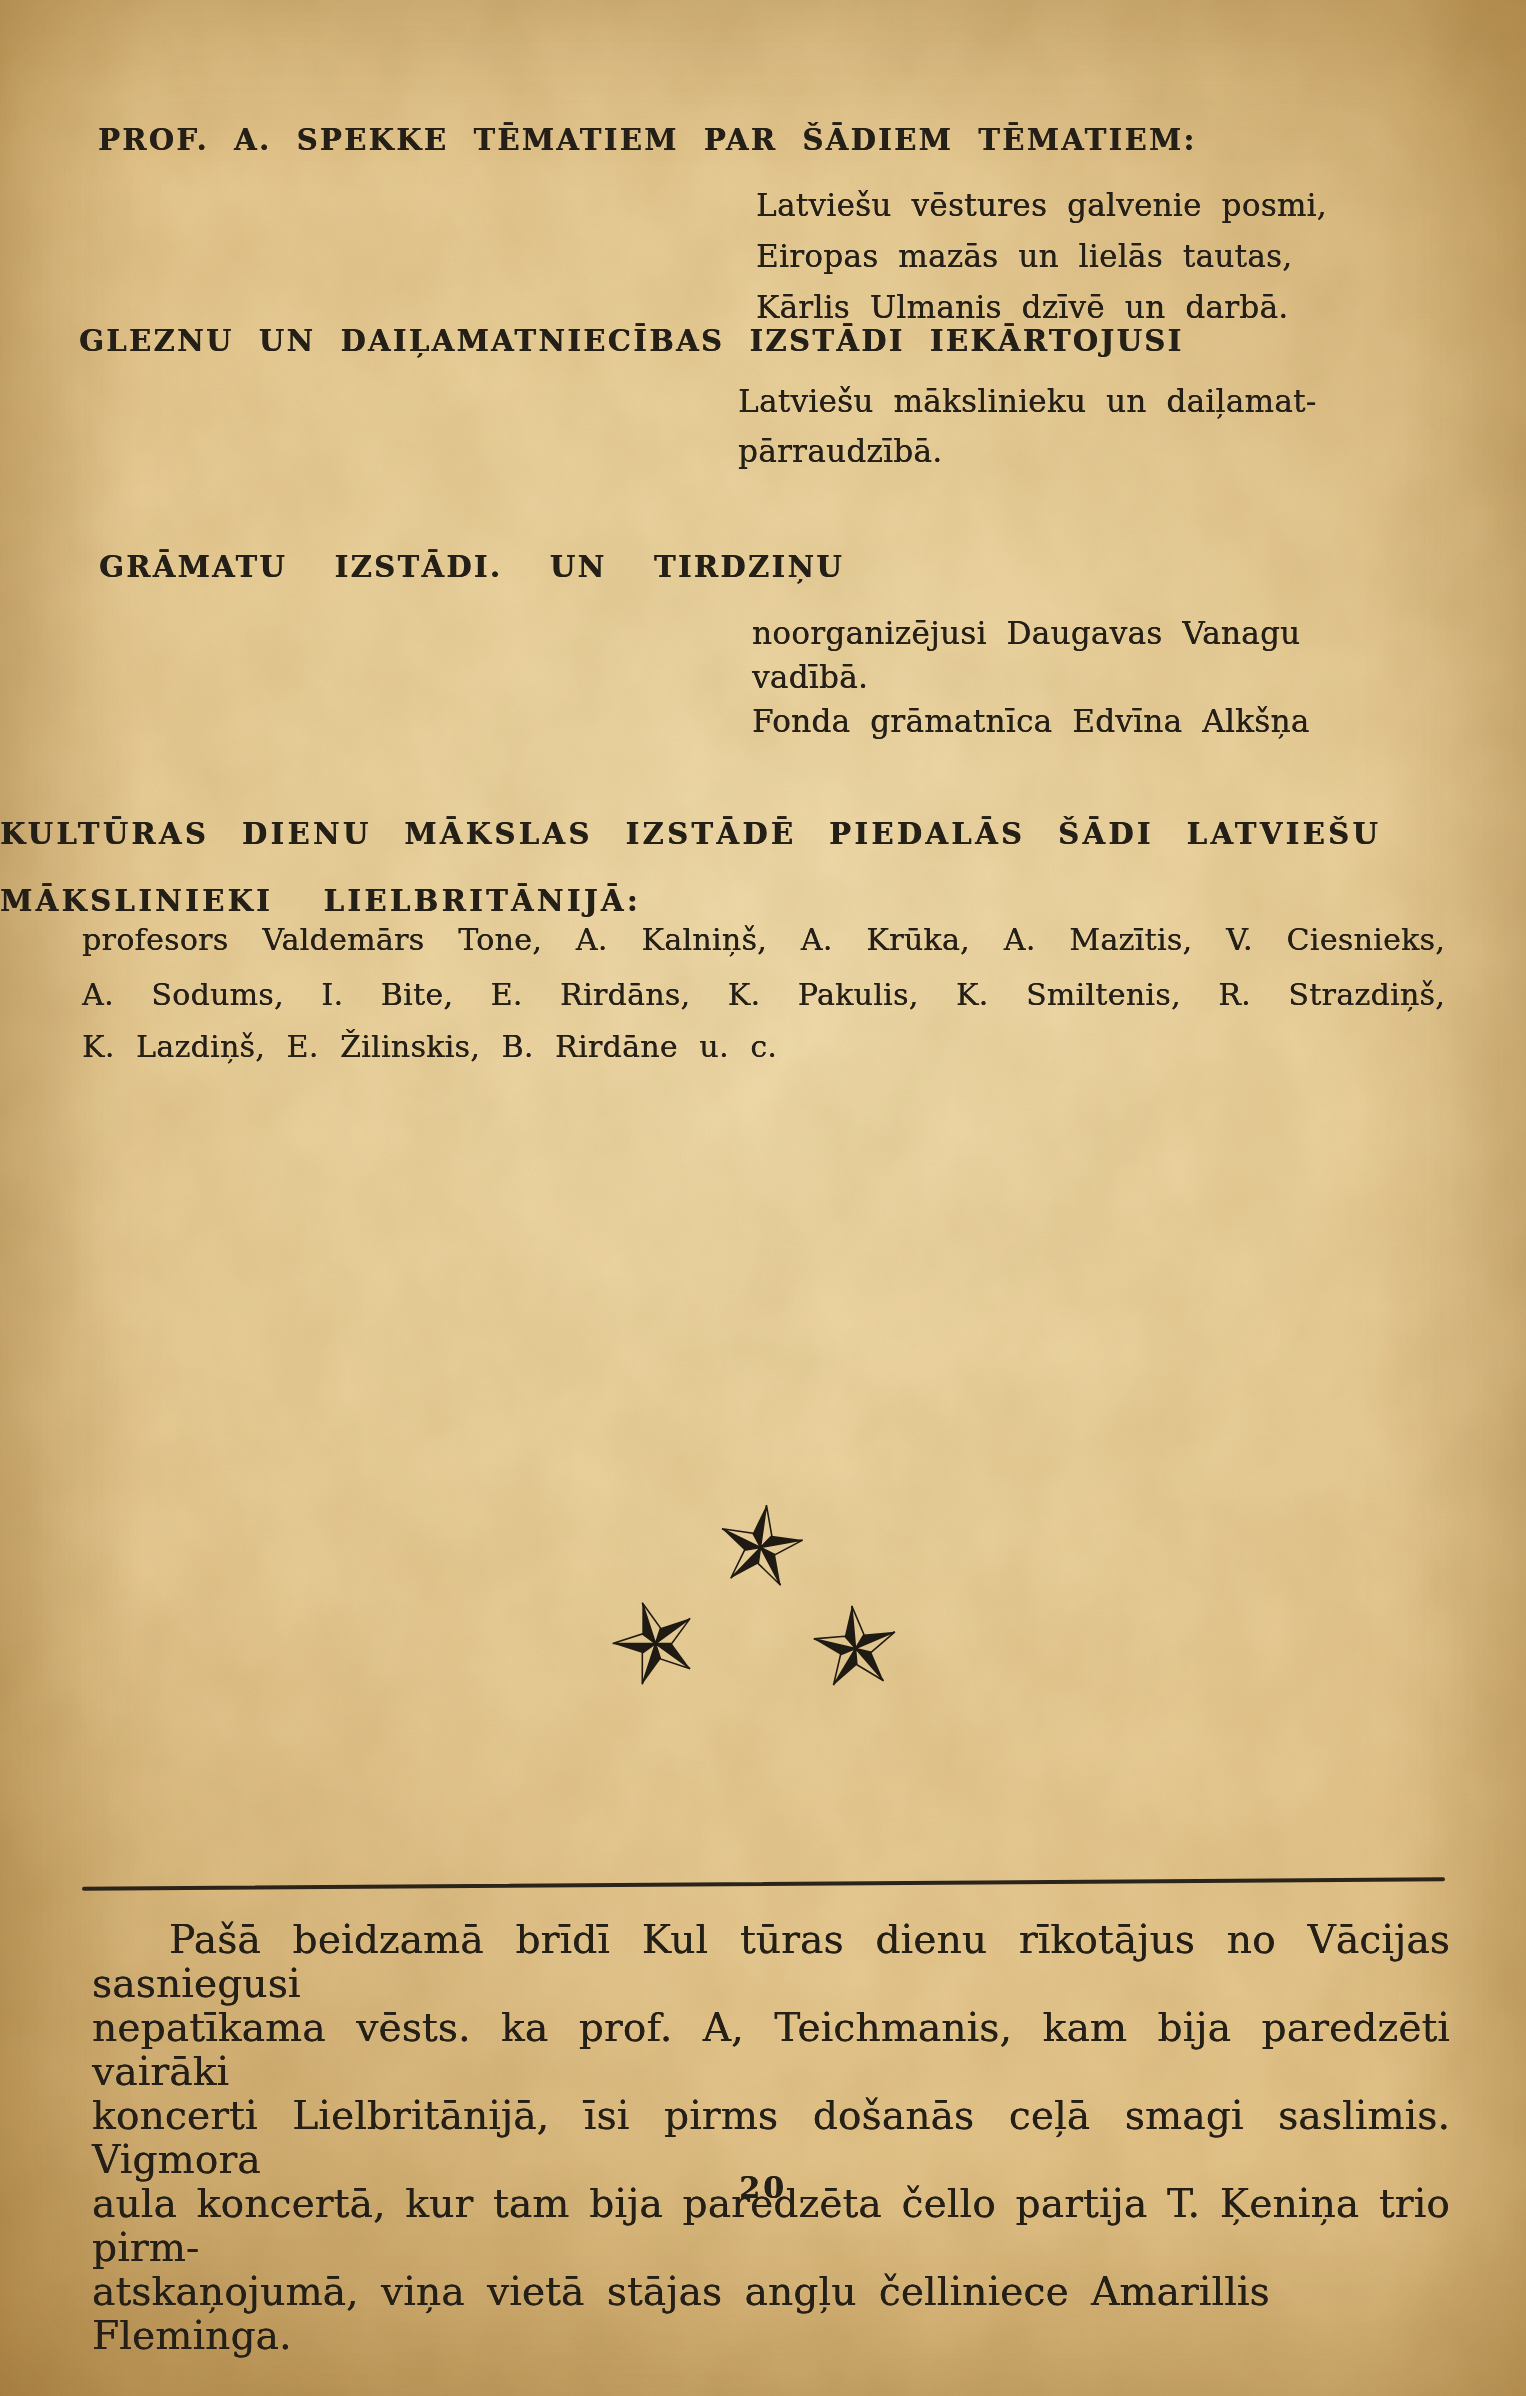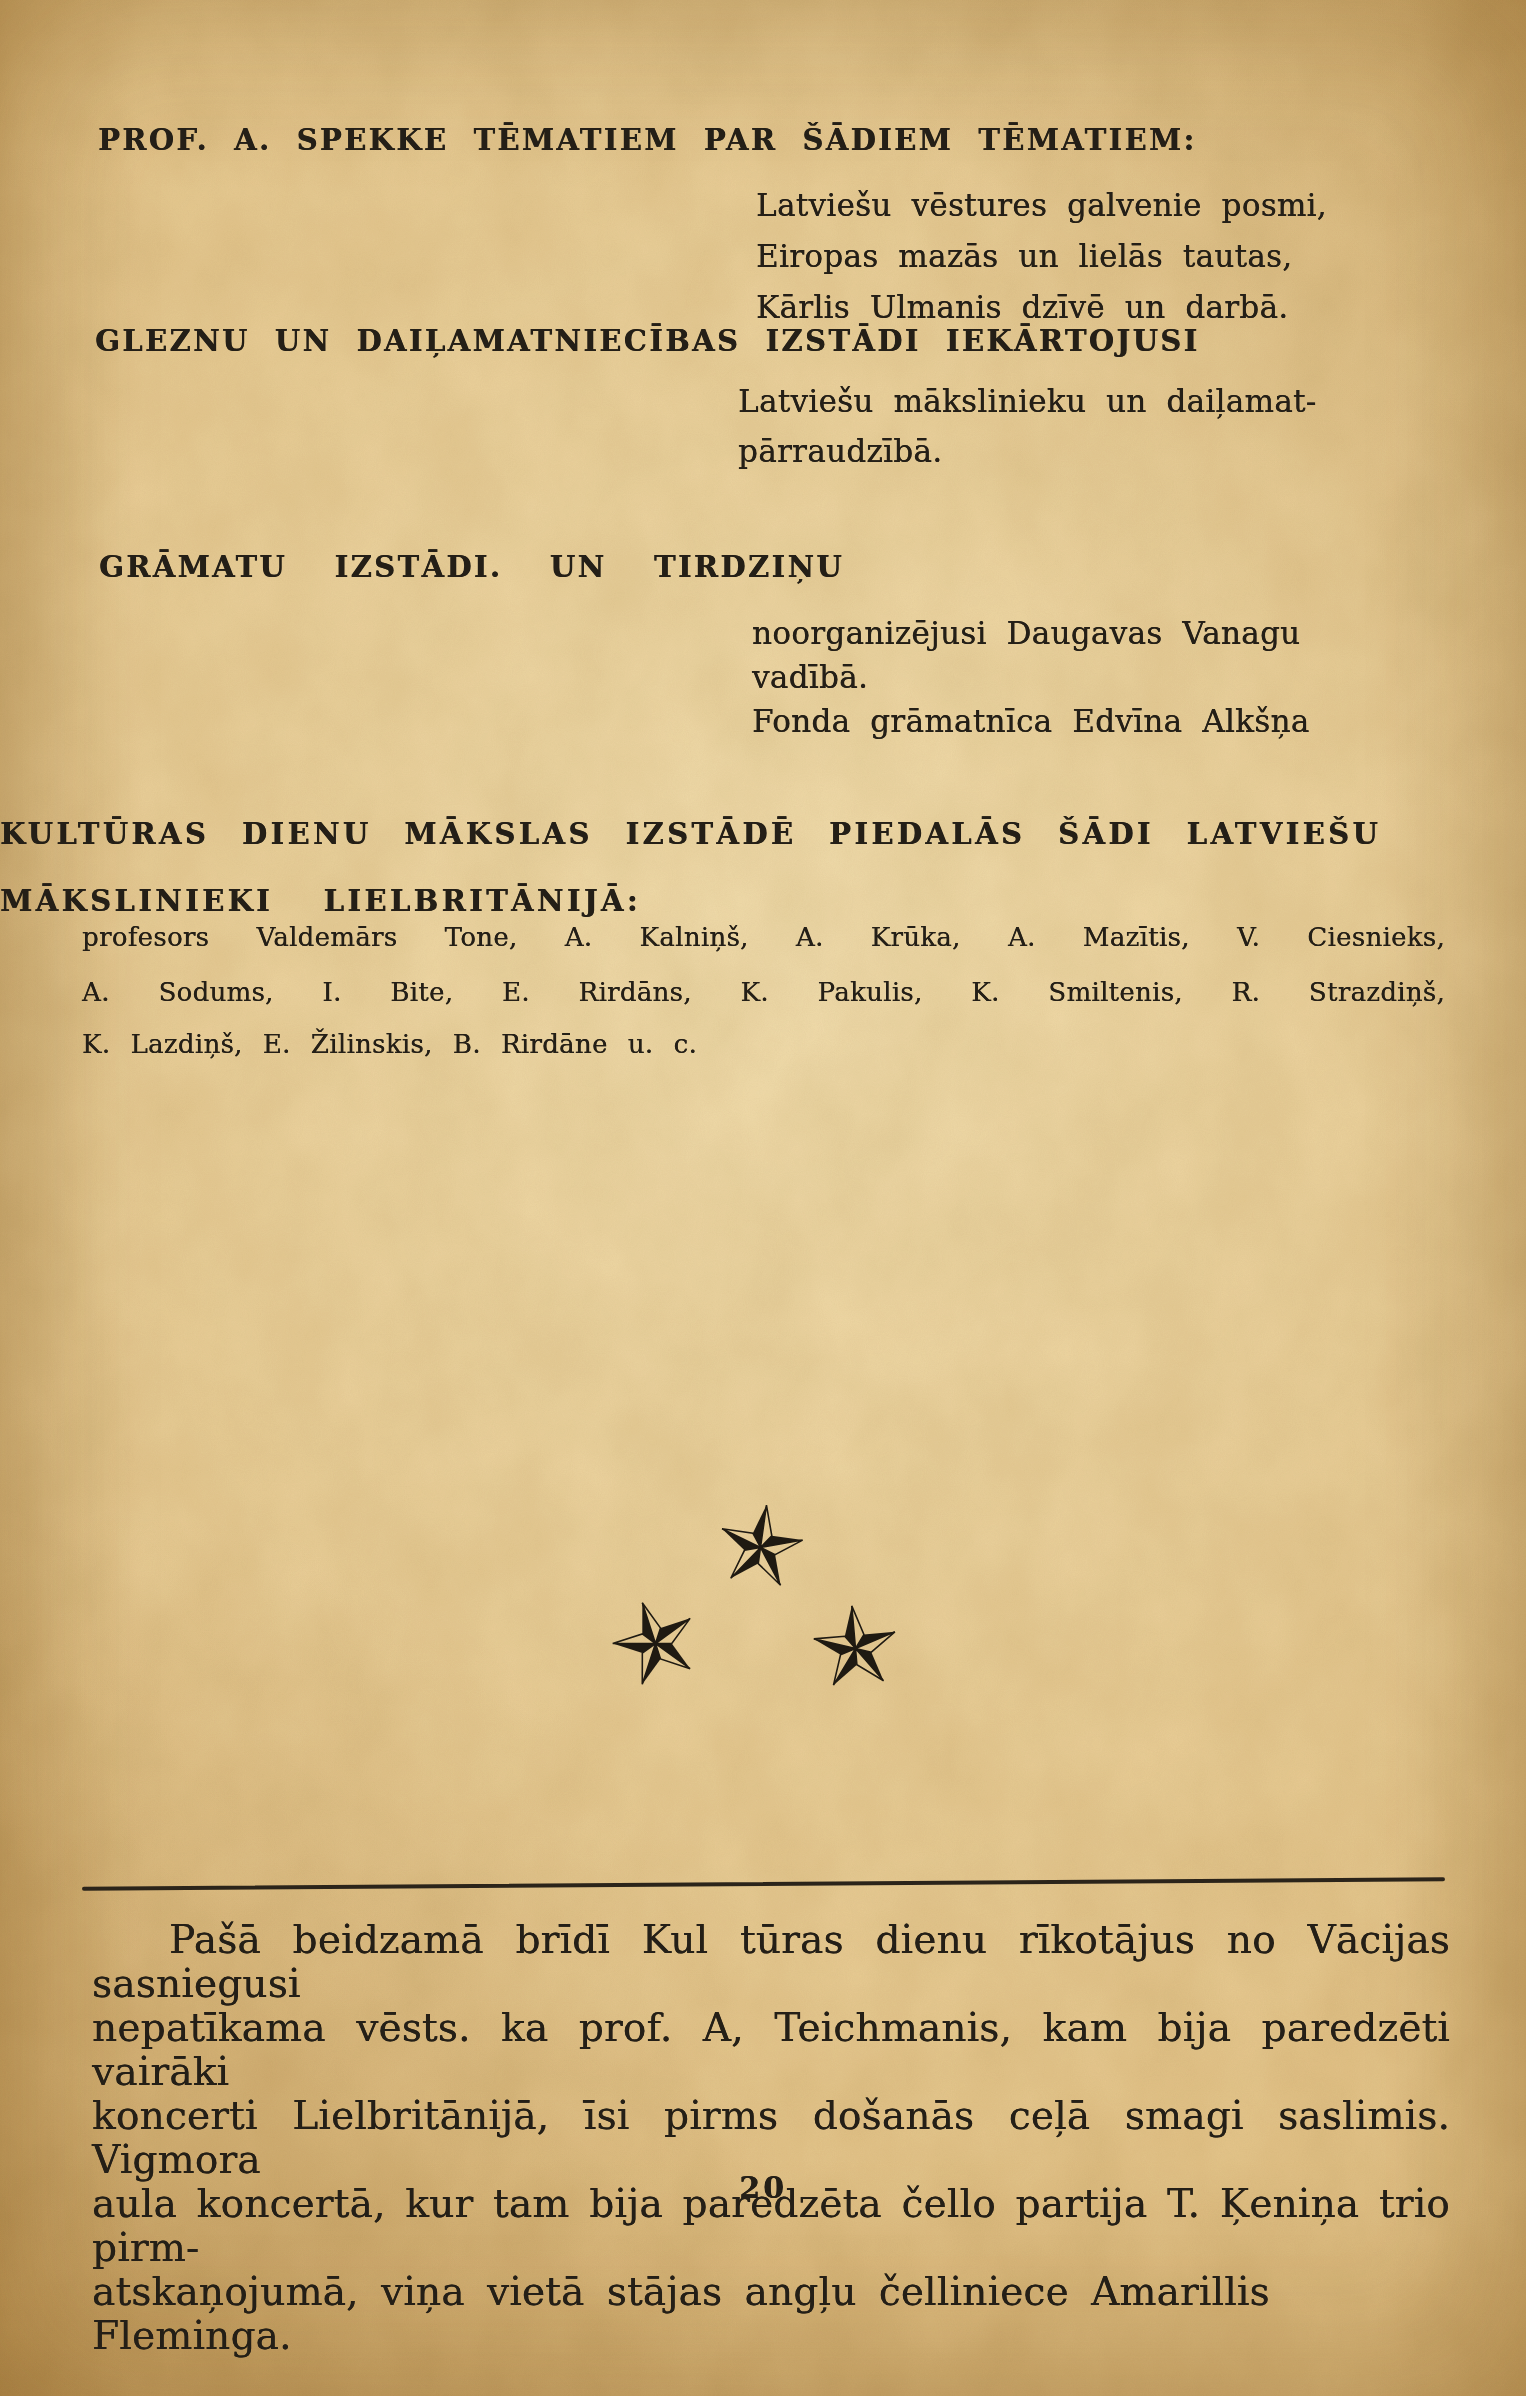--- a/index.html
+++ b/index.html
@@ -44,21 +44,21 @@
     font-weight:bold;
     font-size:29px;
     letter-spacing:3.4px;
     word-spacing:19.3px;
     text-shadow:0.4px 0 0 currentColor;
   }
   .center-head.second{word-spacing:37px;margin-top:16px;}
 
   .wide-text{
     left:82px;width:1363px;
-    font-size:26px;
+    font-size:30px;
     letter-spacing:0.3px;
     text-shadow:0.3px 0 0 currentColor;
   }
   .just{text-align:justify;text-align-last:justify;}
   .last-left{text-align:left;word-spacing:11.6px;}
 
   .footer-block{
     left:92px;width:1358px;
     font-size:39px;
     line-height:44px;
@@ -101,21 +101,21 @@
     <rect width="100%" height="100%" filter="url(#grain)"></rect>
   </svg>
 
   <div class="abs head" style="left:98px;top:123px;">PROF. A. SPEKKE TĒMATIEM PAR ŠĀDIEM TĒMATIEM:</div>
   <div class="abs ind-block" style="left:756px;top:180px;">
     <div class="body-line">Latviešu vēstures galvenie posmi,</div>
     <div class="body-line">Eiropas mazās un lielās tautas,</div>
     <div class="body-line">Kārlis Ulmanis dzīvē un darbā.</div>
   </div>
 
-  <div class="abs head" style="left:95px;top:324px;">GLEZNU UN DAIĻAMATNIECĪBAS IZSTĀDI IEKĀRTOJUSI</div>
+  <div class="abs head" style="left:79px;top:324px;">GLEZNU UN DAIĻAMATNIECĪBAS IZSTĀDI IEKĀRTOJUSI</div>
   <div class="abs ind-block" style="left:738px;top:376px;line-height:50px;">
     <div class="body-line">Latviešu mākslinieku un daiļamat-</div>
     <div class="body-line">pārraudzībā.</div>
   </div>
 
   <div class="abs head" style="left:99px;top:550px;word-spacing:35px;">GRĀMATU IZSTĀDI. UN TIRDZIŅU</div>
   <div class="abs ind-block" style="left:752px;top:611px;line-height:44px;">
     <div class="body-line">noorganizējusi Daugavas Vanagu</div>
     <div class="body-line">vadībā.</div>
     <div class="body-line">Fonda grāmatnīca Edvīna Alkšņa</div>

